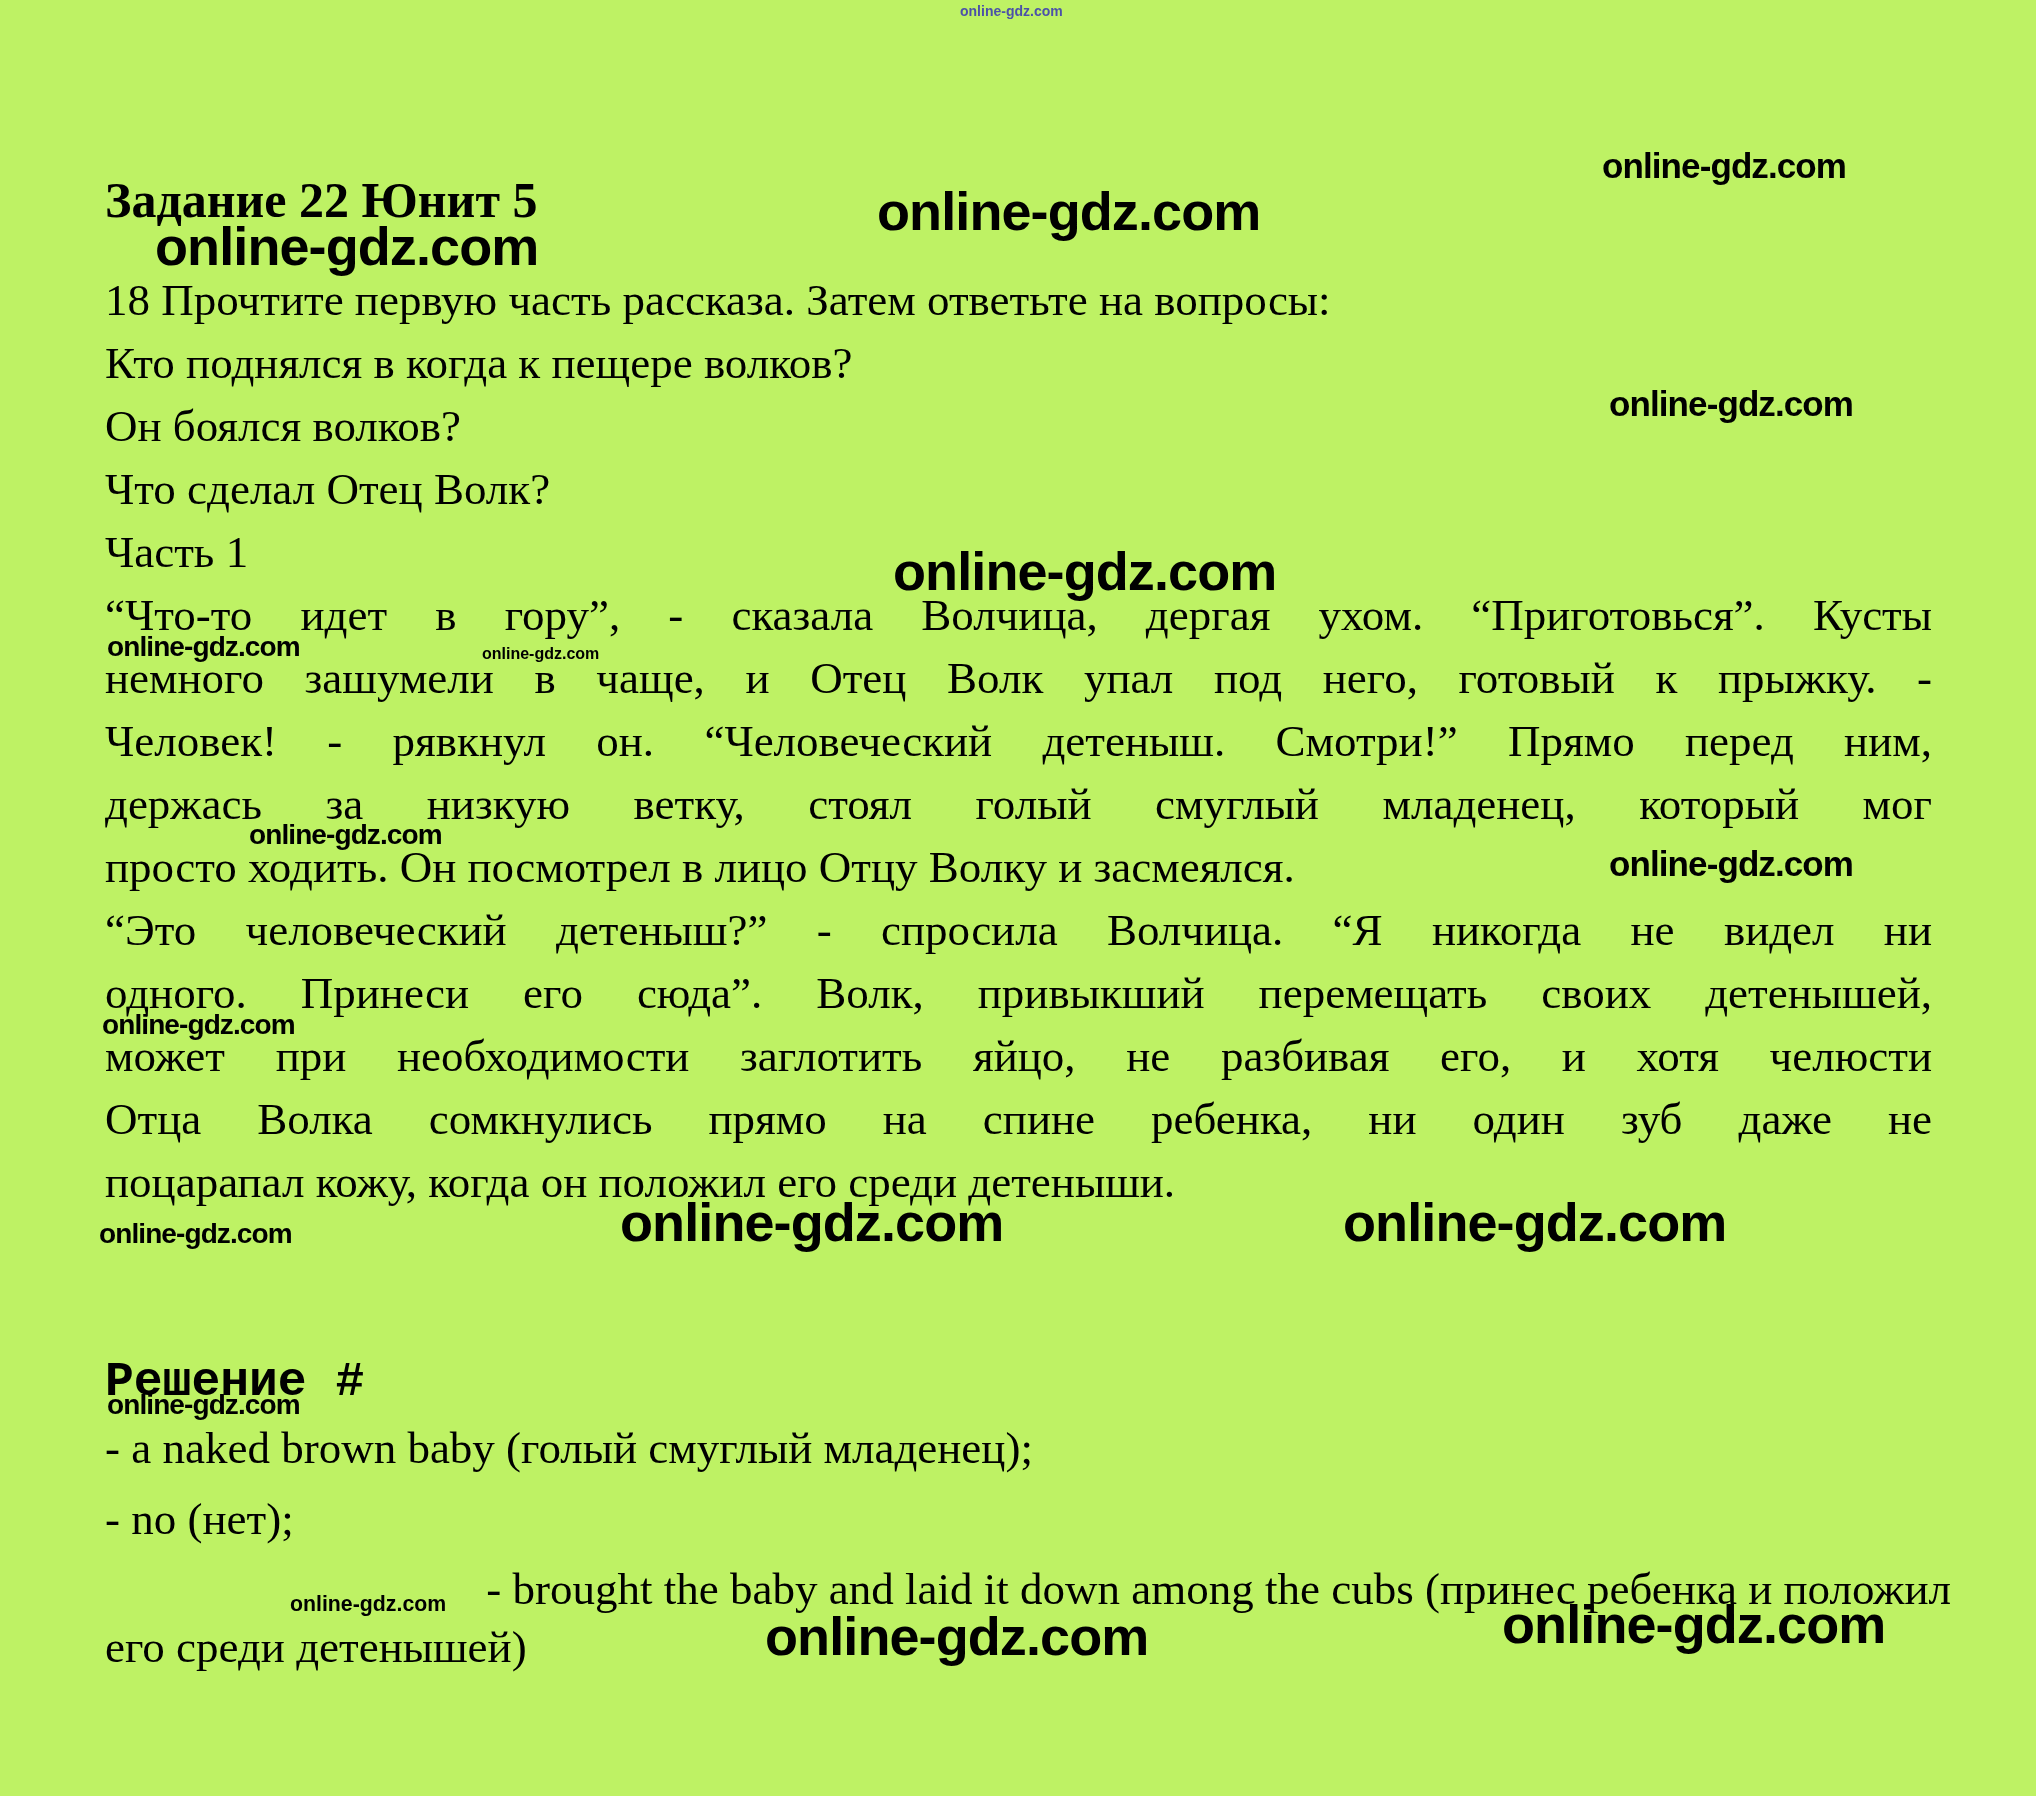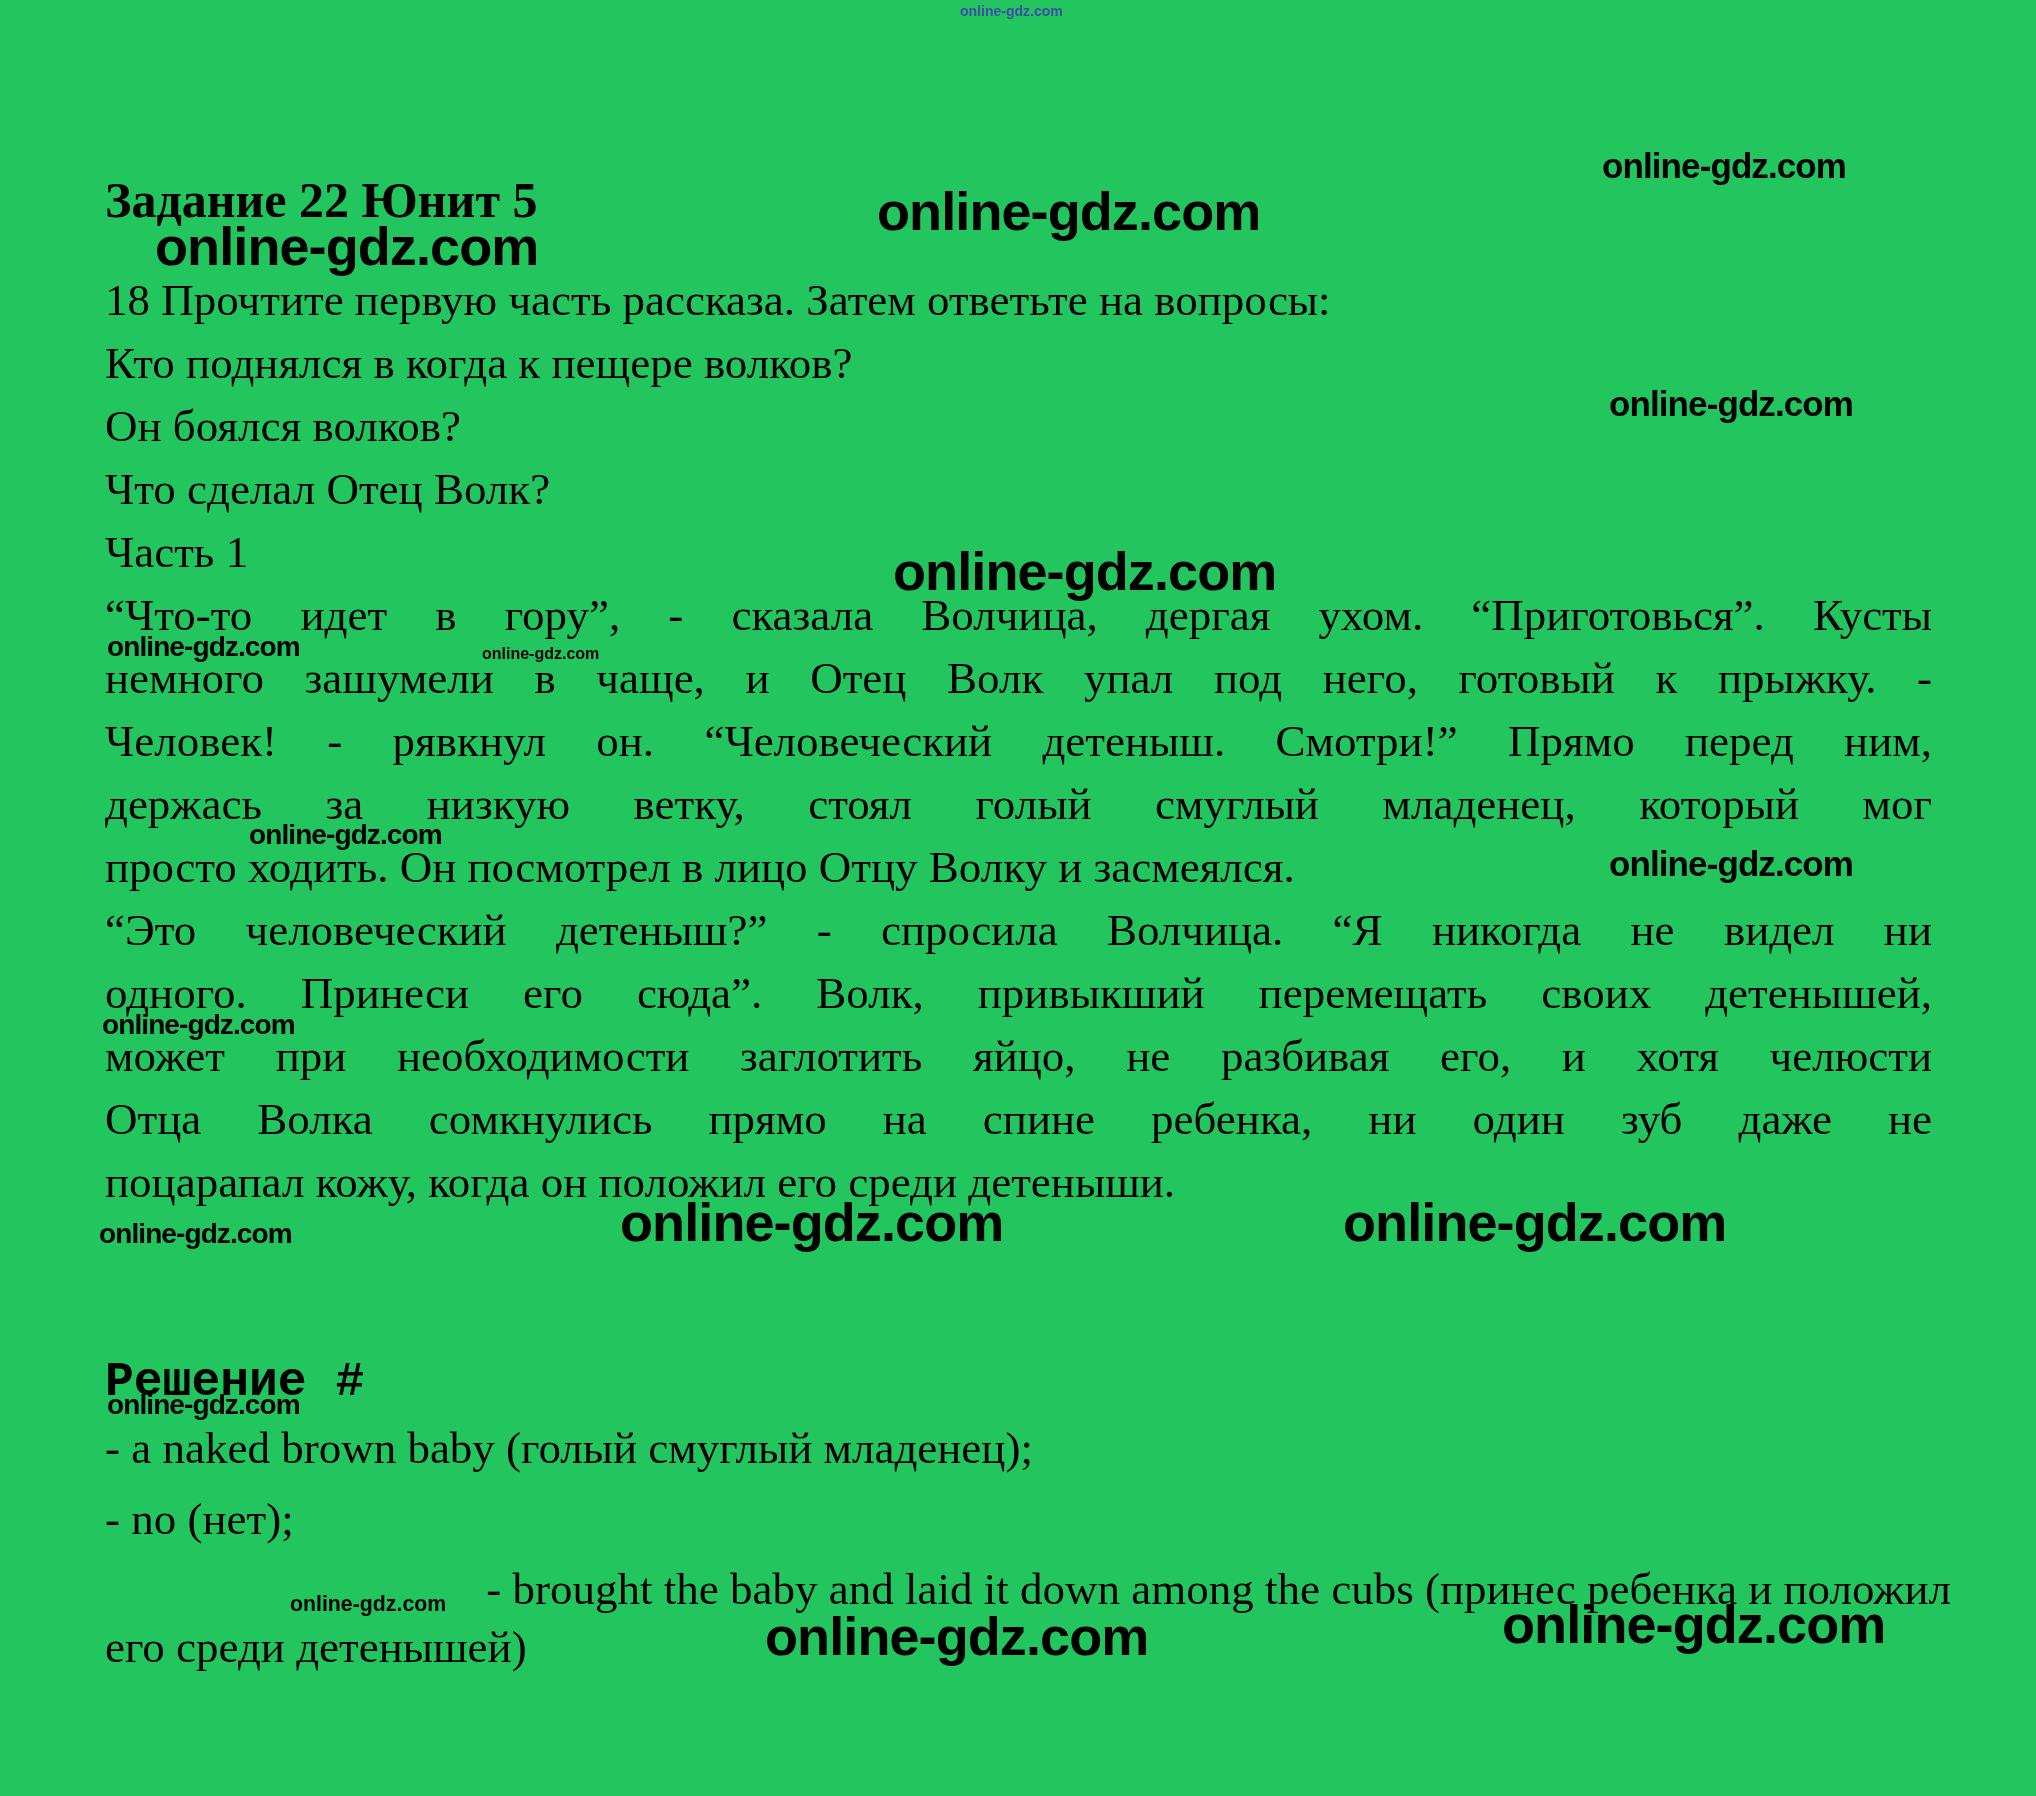--- a/index.html
+++ b/index.html
@@ -4,21 +4,21 @@
 <style>
   html, body {
     margin: 0;
     padding: 0;
     background: #ffffff;
   }
   .page {
     position: relative;
     width: 2037px;
     height: 1797px;
-    background: #22c55e;
+    background: #bef264;
     overflow: hidden;
     color: #000000;
     font-family: "Liberation Serif", "DejaVu Serif", serif;
   }
   
   .doc-title {
     position: absolute;
     left: 105px;
     top: 140px;
     font-size: 50px;

